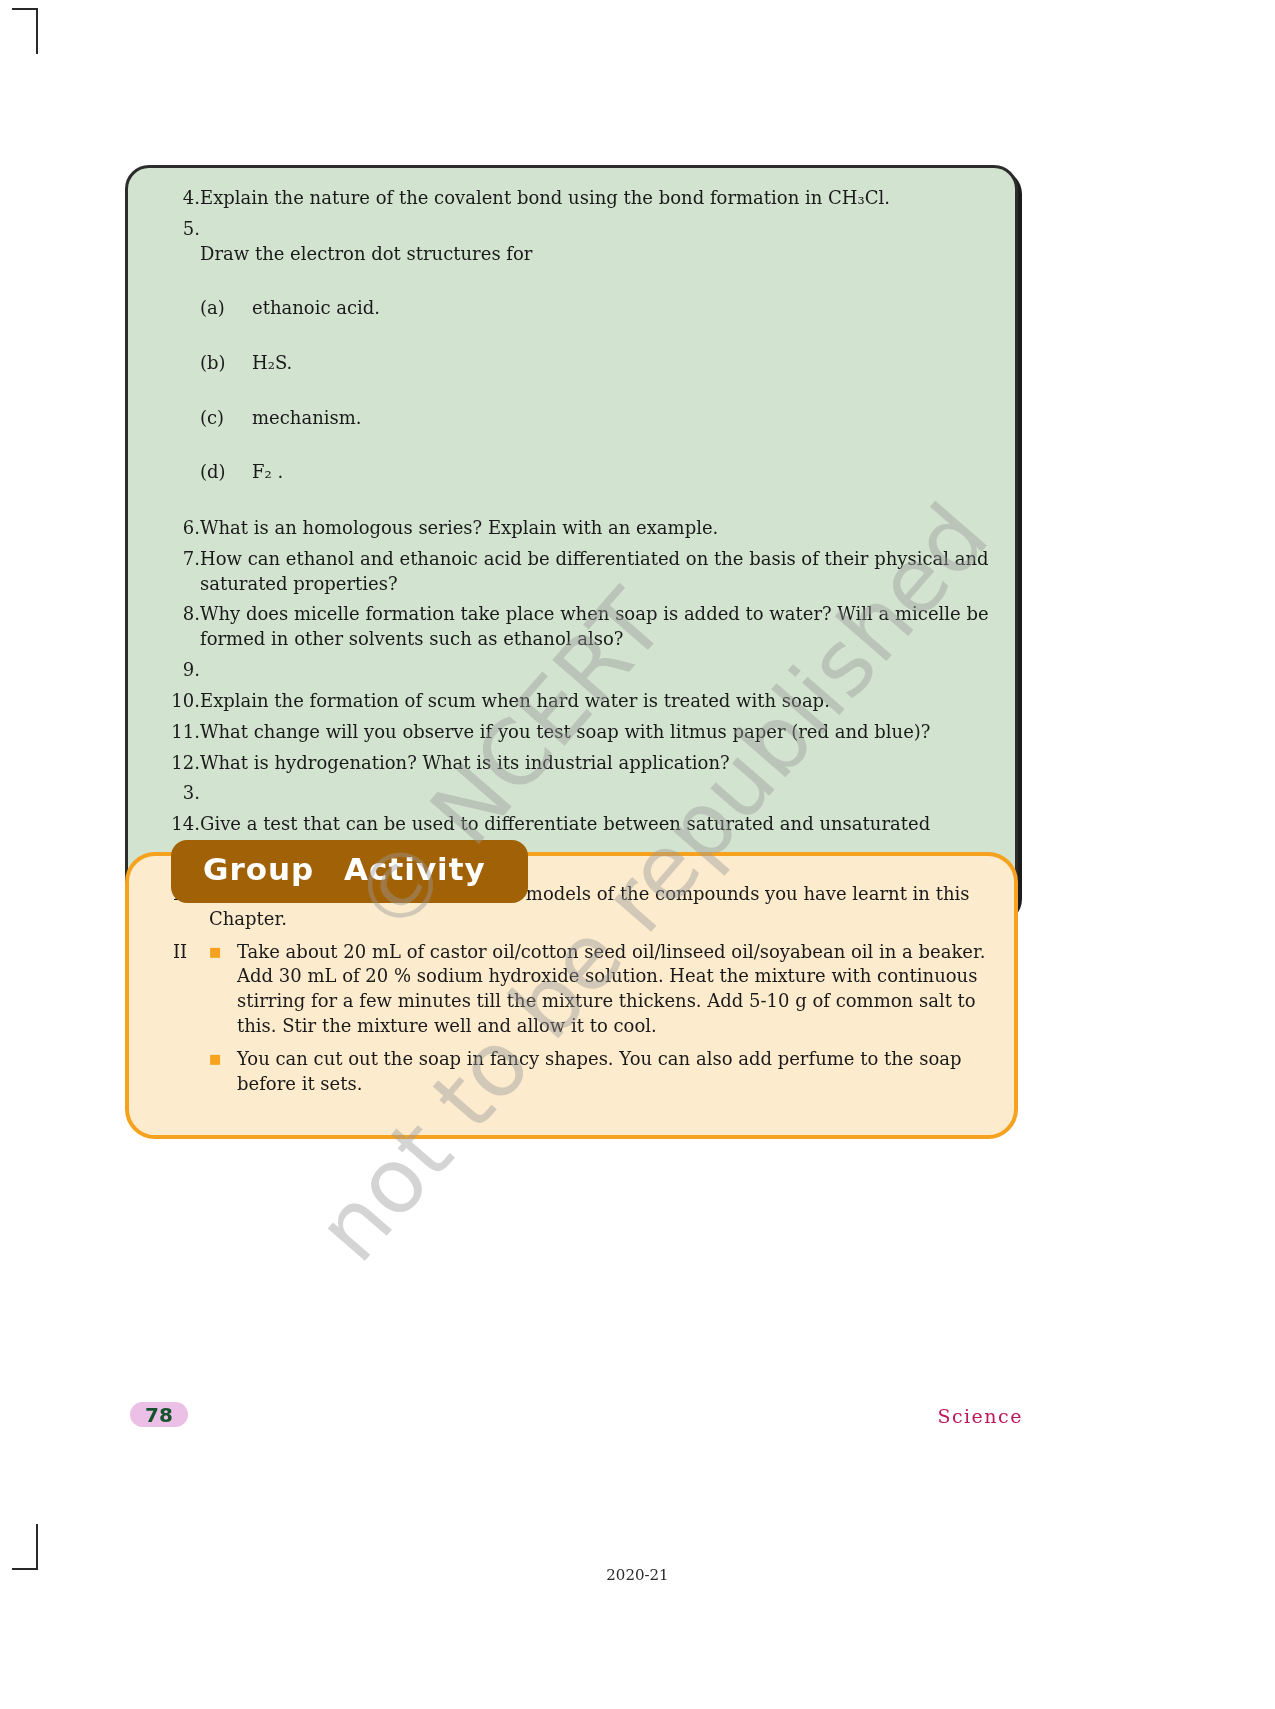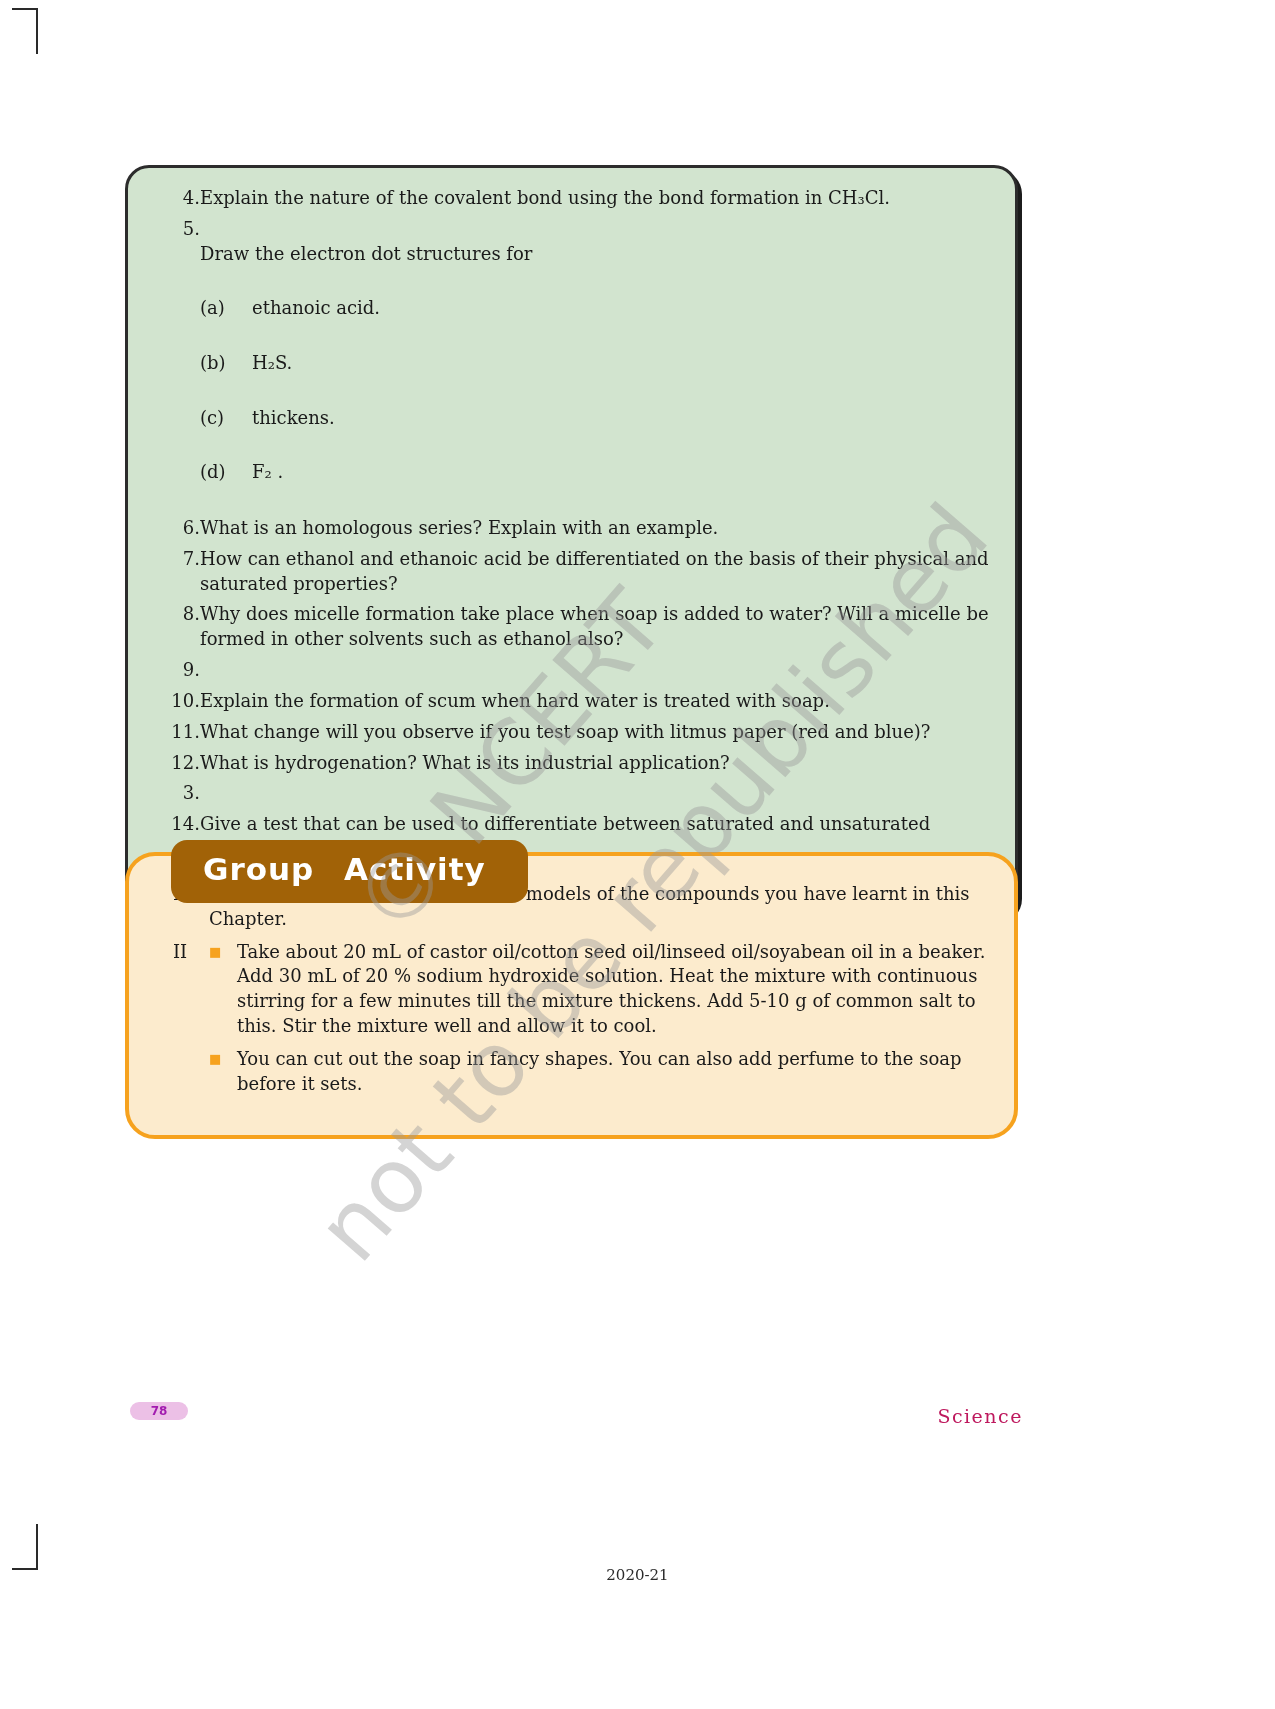--- a/index.html
+++ b/index.html
@@ -69,25 +69,25 @@
   .wm-line {
     position:absolute; color:#9a9a9a; opacity:0.42;
     font-family:"DejaVu Sans", sans-serif; font-size:90px; white-space:nowrap;
     transform:rotate(-49deg);
   }
   .wm-1 { left:300px; top:710px; }
   .wm-2 { left:170px; top:830px; }
 
   
   .page-pill {
-    position:absolute; left:130px; top:1402px; width:58px; height:18px;
+    position:absolute; left:130px; top:1402px; width:58px; height:25px;
     background:#ecc0e6; border-radius:15px;
     display:flex; align-items:center; justify-content:center;
     font-family:"DejaVu Sans", sans-serif; font-weight:bold;
-    font-size:12px; color:#a21caf;
+    font-size:20px; color:#14532d;
   }
   .footer-right {
     position:absolute; right:252px; top:1405px;
     color:#be185d; font-size:19px; letter-spacing:1.5px;
   }
   .footer-center {
     position:absolute; left:0; right:0; top:1566px;
     text-align:center; font-size:15px; color:#2a2a2a;
   }
 </style>
@@ -113,21 +113,21 @@
         <div class="sub-row">
           <div class="sub-label">(a)</div>
           <div>ethanoic acid.</div>
         </div>
         <div class="sub-row">
           <div class="sub-label">(b)</div>
           <div>H₂S.</div>
         </div>
         <div class="sub-row">
           <div class="sub-label">(c)</div>
-          <div>thickens.</div>
+          <div>mechanism.</div>
         </div>
         <div class="sub-row">
           <div class="sub-label">(d)</div>
           <div>F₂ .</div>
         </div>
       </div>
     </div>
 
     <div class="q-row">
       <div class="q-num">6.</div>

